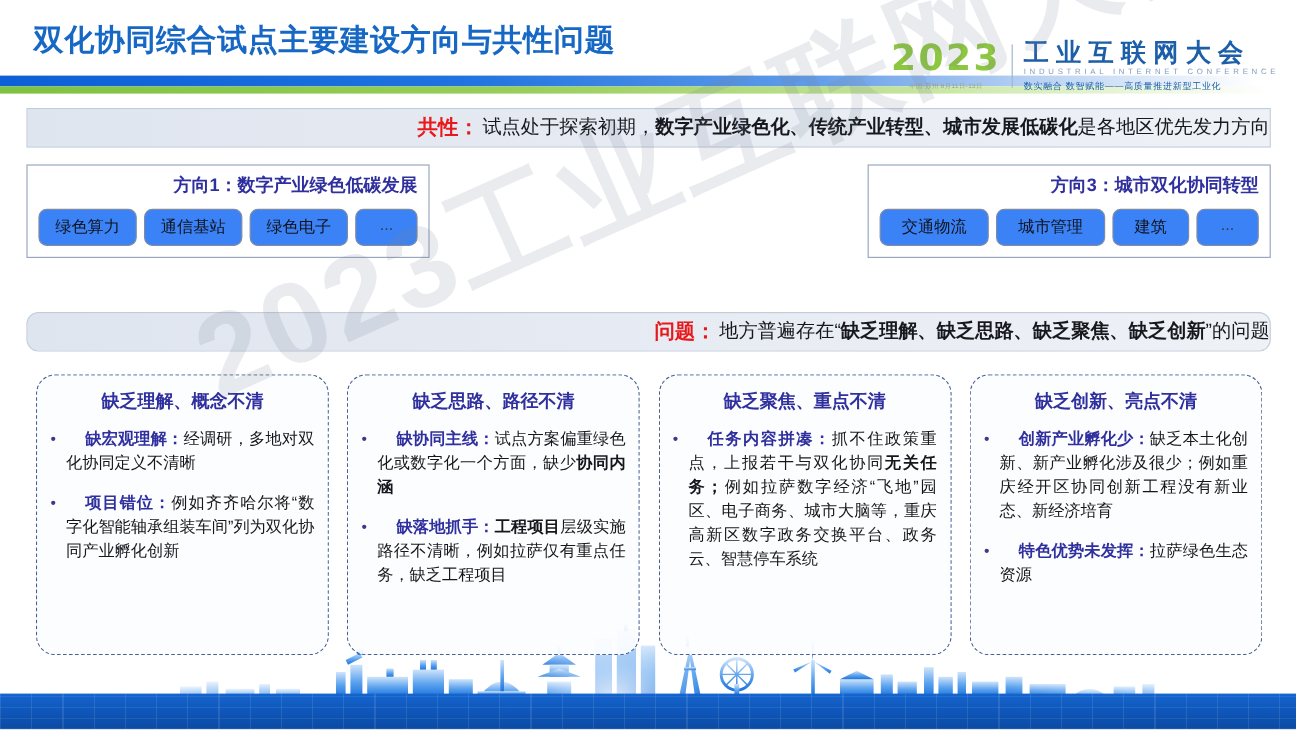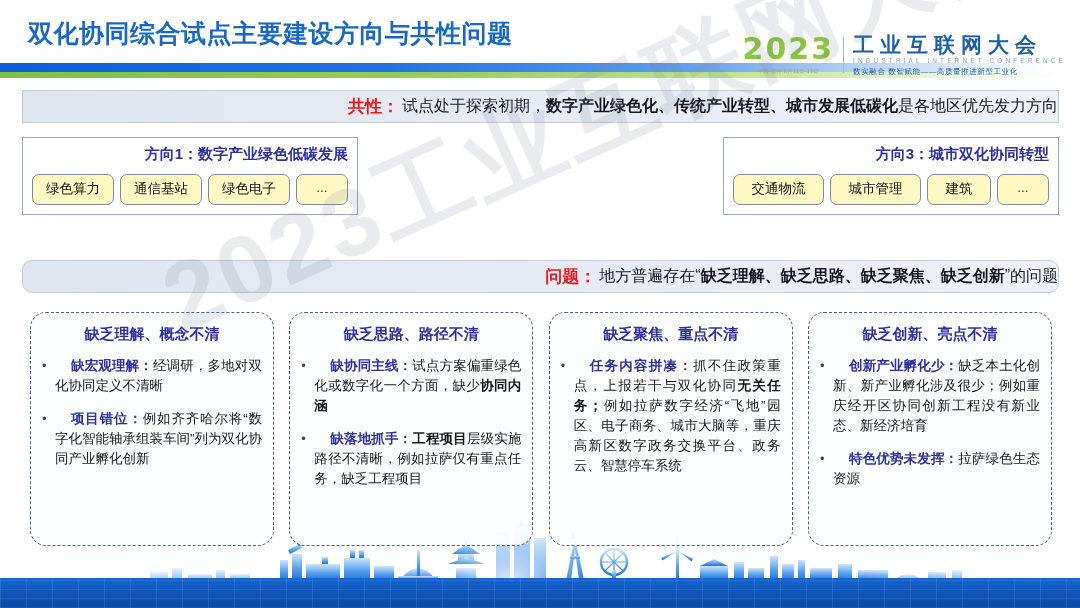--- a/index.html
+++ b/index.html
@@ -162,21 +162,21 @@
     margin-bottom: 10px;
     white-space: nowrap;
   }
   .chip-row {
     display: flex;
     gap: 6px;
     align-items: stretch;
   }
   .chip {
     flex: 1 1 auto;
-    background: #fef9c3;
+    background: #3b82f6;
     border: 1px solid #7d8ba4;
     border-radius: 7px;
     font-size: 13.5px;
     color: #10131a;
     text-align: center;
     padding: 5px 2px 6px 2px;
     white-space: nowrap;
   }
   .chip.small { flex: 0 0 46px; color: #333a47; }
 

